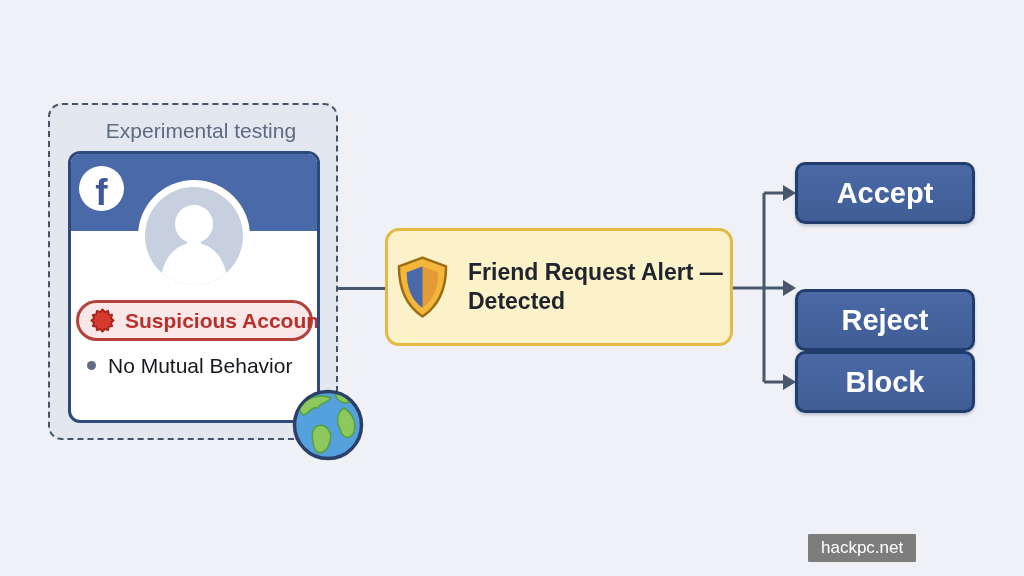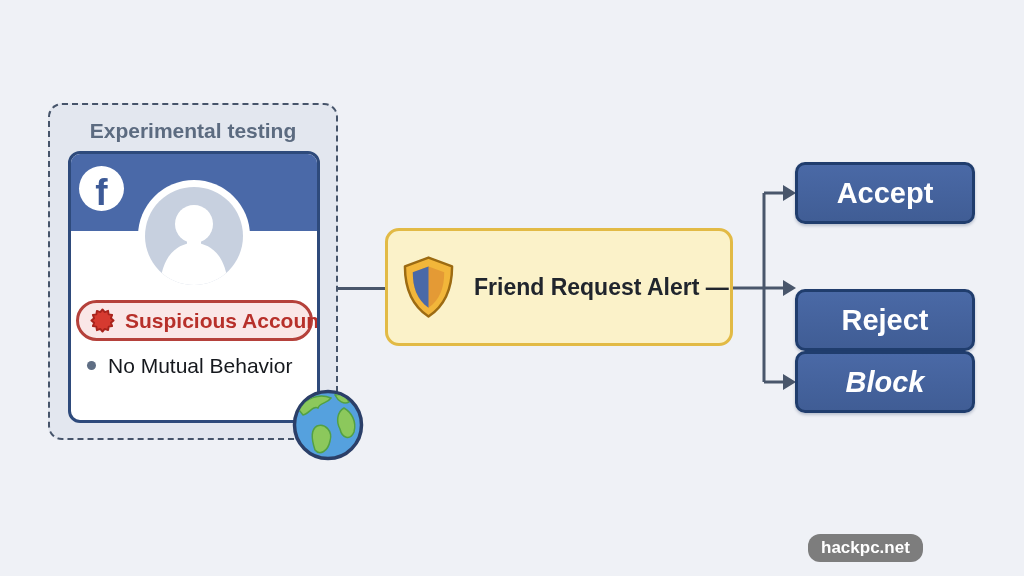--- a/index.html
+++ b/index.html
@@ -6,22 +6,22 @@
   html, body { width: 1024px; height: 576px; }
   body { font-family: "Liberation Sans", sans-serif; background: #eff1f6; }
   #stage { position: relative; width: 1024px; height: 576px; background: #eff1f6; overflow: hidden; }
 
   
   .experiment-box {
     position: absolute; left: 48px; top: 103px; width: 290px; height: 337px;
     background: #e3e7ef; border: 2px dashed #46546a; border-radius: 14px;
   }
   .experiment-label {
-    position: absolute; left: 0; top: 14px; width: 100%;
-    text-align: center; font-size: 21px; font-weight: bold; color: #5c6b80;
+    position: absolute; left: 8px; top: 14px; width: 100%;
+    text-align: center; font-size: 21px; font-weight: normal; color: #5c6b80;
   }
 
   
   .profile-card {
     position: absolute; left: 18px; top: 46px; width: 252px; height: 272px;
     background: #ffffff; border: 3px solid #2e4a7b; border-radius: 12px;
     overflow: hidden;
   }
   .card-header {
     position: absolute; left: 0; top: 0; width: 100%; height: 77px;
@@ -57,43 +57,43 @@
   .globe { position: absolute; left: 291px; top: 388px; width: 74px; height: 74px; z-index: 5; }
 
   
   .connector-line { position: absolute; left: 337px; top: 287px; width: 49px; height: 3px; background: #49566b; }
   .arrows-svg { position: absolute; left: 733px; top: 150px; width: 70px; height: 270px; }
 
   
   .alert-box {
     position: absolute; left: 385px; top: 228px; width: 348px; height: 118px;
     background: #fbf2c9; border: 3px solid #e2ba45; border-radius: 14px;
-    display: flex; align-items: center; padding-left: 13px; z-index: 2;
+    display: flex; align-items: center; padding-left: 7px; z-index: 2;
   }
   .shield { width: 55px; height: 64px; flex: 0 0 auto; }
   .alert-text { margin-left: 18px; }
   .alert-text span { display: block; font-size: 23px; font-weight: bold; color: #20252d; line-height: 29px; white-space: nowrap; }
 
   
   .action-button {
     position: absolute; left: 795px; width: 180px; height: 62px;
     background: linear-gradient(#4a69a6, #405d95); border: 3px solid #203d6d;
     border-radius: 10px; color: #ffffff; font-family: "Liberation Sans", sans-serif;
     font-size: 29px; font-weight: bold; cursor: pointer;
     box-shadow: 0 2px 3px rgba(30,50,90,0.25);
   }
   .btn-accept { top: 162px; text-align: center; }
   .btn-reject { top: 265px; margin-top: 24px; }
-  .btn-block  { top: 351px; font-style: italic; }
+  .btn-block  { top: 351px; }
 
   
   .watermark {
     position: absolute; left: 808px; top: 534px;
-    background: #7d7d7d; border-radius: 12px; padding: 4px 13px;
-    color: #ffffff; font-size: 17px; font-weight: bold;
+    background: #7d7d7d; border-radius: 1px; padding: 4px 13px;
+    color: #ffffff; font-size: 17px; font-weight: normal;
   }
 </style>
 </head>
 <body>
 
 <div id="stage">
 
   <div class="experiment-box">
     <div class="experiment-label">Experimental testing</div>
 
@@ -156,20 +156,21 @@
     <svg class="shield" viewBox="0 0 56 64">
       <path d="M28,2 L52,11 C52,32 46,50 28,62 C10,50 4,32 4,11 Z" fill="#f2b63a" stroke="#9c6b12" stroke-width="2.5" stroke-linejoin="round"></path>
       <path d="M28,11 L44,17 C44,32 40,45 28,53 C16,45 12,32 12,17 Z" fill="#e49a35"></path>
       <clipPath id="shclip">
           <rect x="0" y="0" width="28" height="64"></rect>
         </clipPath>
       <path d="M28,11 L44,17 C44,32 40,45 28,53 C16,45 12,32 12,17 Z" fill="#4a69a8" clip-path="url(#shclip)"></path>
     </svg>
     <div class="alert-text">
       <span>Friend Request Alert —</span>
+      <span>Detected</span>
     </div>
   </div>
 
   <svg class="arrows-svg" viewBox="0 0 70 270">
     <g stroke="#49566b" stroke-width="3">
       <line x1="0" y1="138" x2="31" y2="138"></line>
       <line x1="31" y1="43" x2="31" y2="232"></line>
       <line x1="31" y1="43" x2="51" y2="43"></line>
       <line x1="31" y1="138" x2="51" y2="138"></line>
       <line x1="31" y1="232" x2="51" y2="232"></line>

